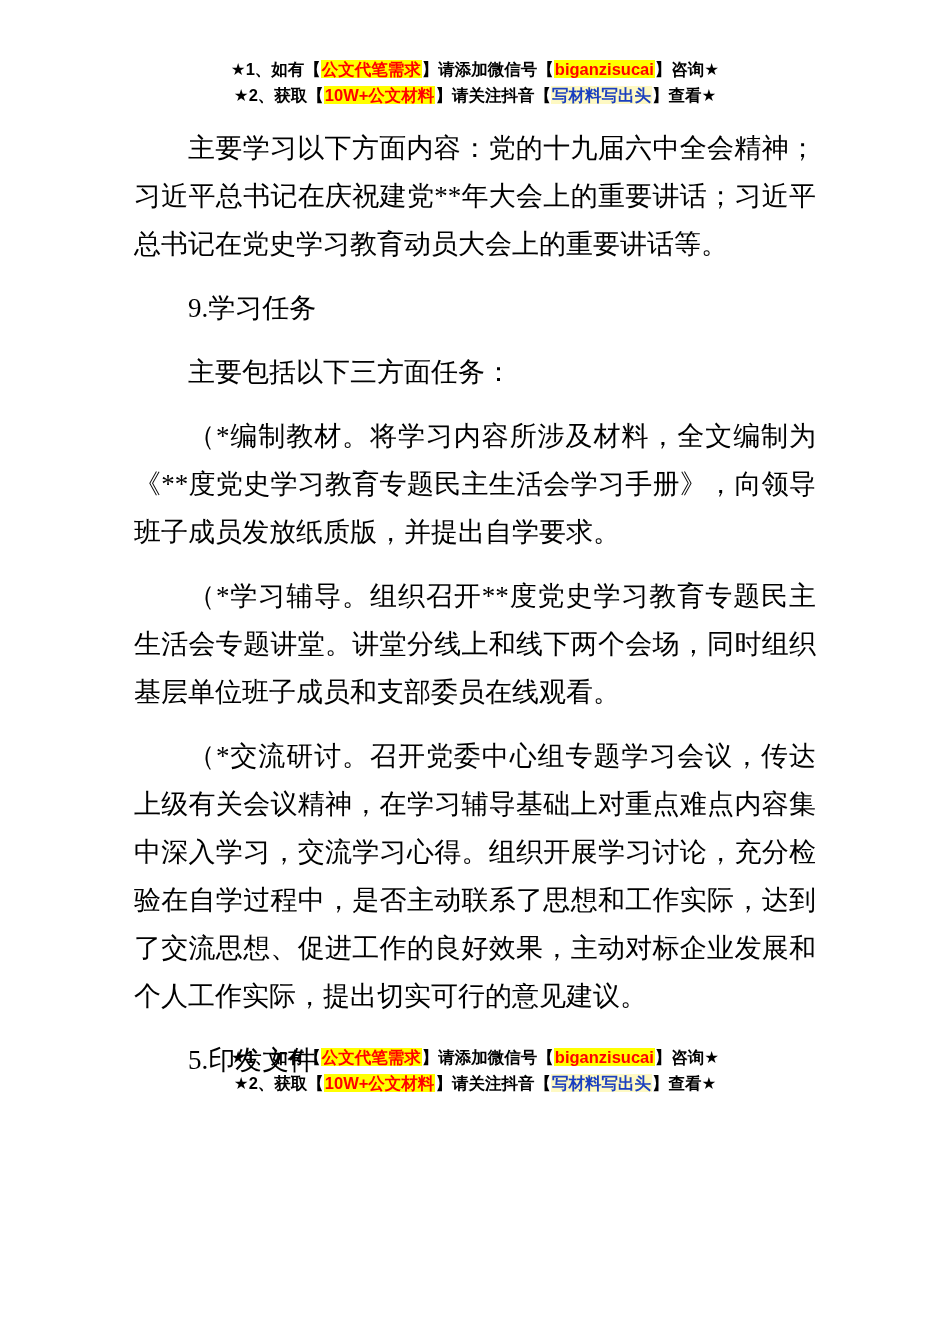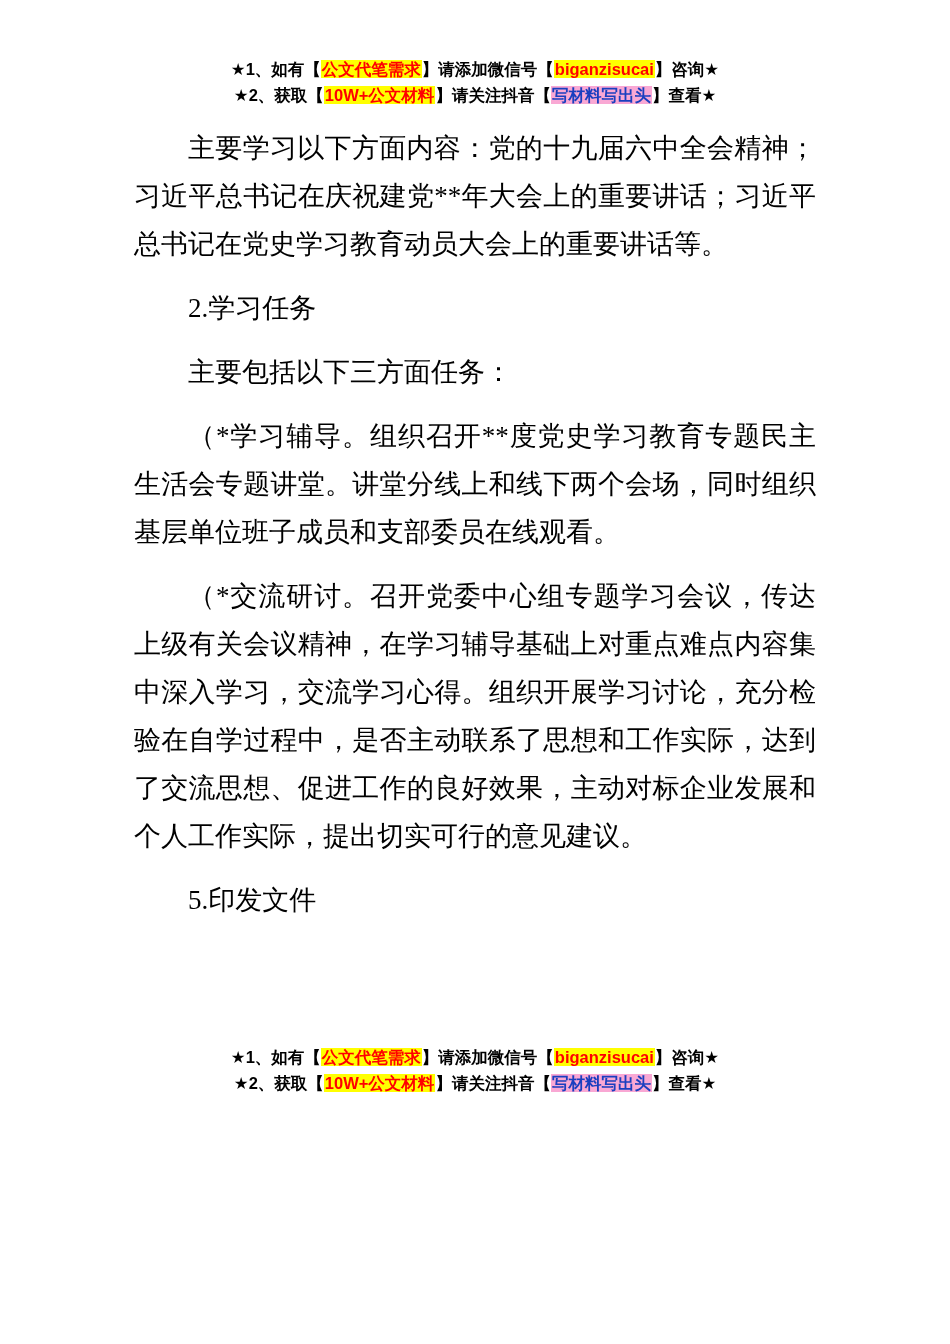--- a/index.html
+++ b/index.html
@@ -39,21 +39,21 @@
     left: 0;
     right: 0;
     bottom: 36px;
   }
   .promo .hl-yellow {
     background: #ffff00;
     color: #ff0000;
     padding: 0 1px;
   }
   .promo .hl-yellow-blue {
-    background: #f9a8d4;
+    background: #fef9c3;
     color: #1a3fbf;
     padding: 0 1px;
   }
   .promo .black { color: #000000; }
   .promo .star { color: #000000; }
 
   
   .para {
     font-size: 27px;
     line-height: 48px;
@@ -73,22 +73,23 @@
     <div>
       <span class="star">★</span><span class="black">1、如有</span><span class="black">【</span><span class="hl-yellow">公文代笔需求</span><span class="black">】</span><span class="black">请添加微信号</span><span class="black">【</span><span class="hl-yellow">biganzisucai</span><span class="black">】</span><span class="black">咨询</span><span class="star">★</span>
     </div>
     <div>
       <span class="star">★</span><span class="black">2、获取</span><span class="black">【</span><span class="hl-yellow">10W+公文材料</span><span class="black">】</span><span class="black">请关注抖音</span><span class="black">【</span><span class="hl-yellow-blue">写材料写出头</span><span class="black">】</span><span class="black">查看</span><span class="star">★</span>
     </div>
   </div>
 
   <div>
     <p class="para">主要学习以下方面内容：党的十九届六中全会精神；习近平总书记在庆祝建党**年大会上的重要讲话；习近平总书记在党史学习教育动员大会上的重要讲话等。</p>
-    <p class="para">2.学习任务</p>
+    <p class="para">9.学习任务</p>
     <p class="para">主要包括以下三方面任务：</p>
+    <p class="para">（*编制教材。将学习内容所涉及材料，全文编制为《**度党史学习教育专题民主生活会学习手册》，向领导班子成员发放纸质版，并提出自学要求。</p>
     <p class="para">（*学习辅导。组织召开**度党史学习教育专题民主生活会专题讲堂。讲堂分线上和线下两个会场，同时组织基层单位班子成员和支部委员在线观看。</p>
     <p class="para">（*交流研讨。召开党委中心组专题学习会议，传达上级有关会议精神，在学习辅导基础上对重点难点内容集中深入学习，交流学习心得。组织开展学习讨论，充分检验在自学过程中，是否主动联系了思想和工作实际，达到了交流思想、促进工作的良好效果，主动对标企业发展和个人工作实际，提出切实可行的意见建议。</p>
     <p class="para">5.印发文件</p>
   </div>
 
   <div class="promo promo-bottom">
     <div>
       <span class="star">★</span><span class="black">1、如有</span><span class="black">【</span><span class="hl-yellow">公文代笔需求</span><span class="black">】</span><span class="black">请添加微信号</span><span class="black">【</span><span class="hl-yellow">biganzisucai</span><span class="black">】</span><span class="black">咨询</span><span class="star">★</span>
     </div>
     <div>

